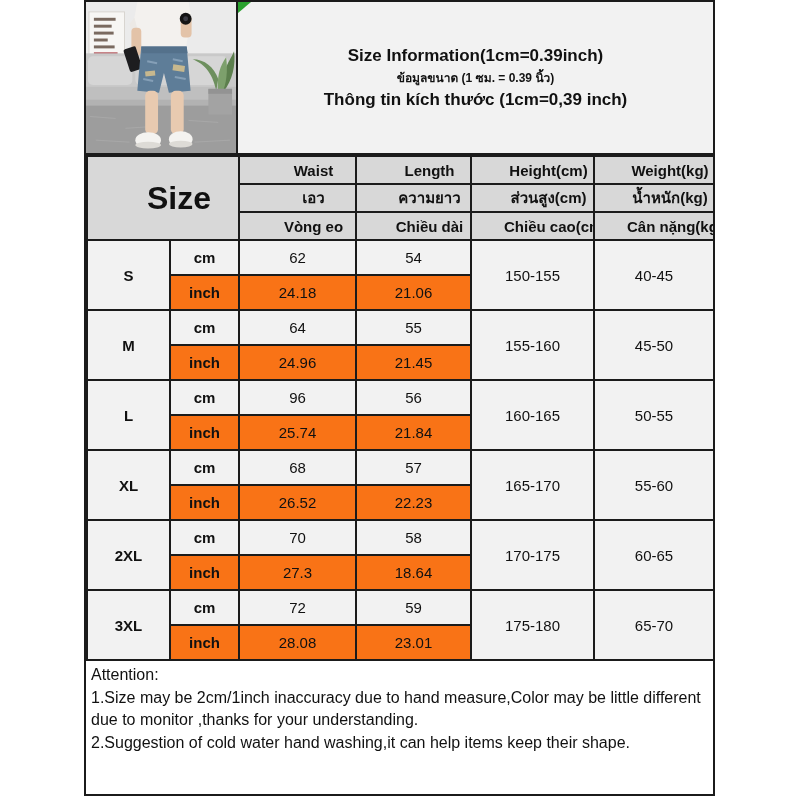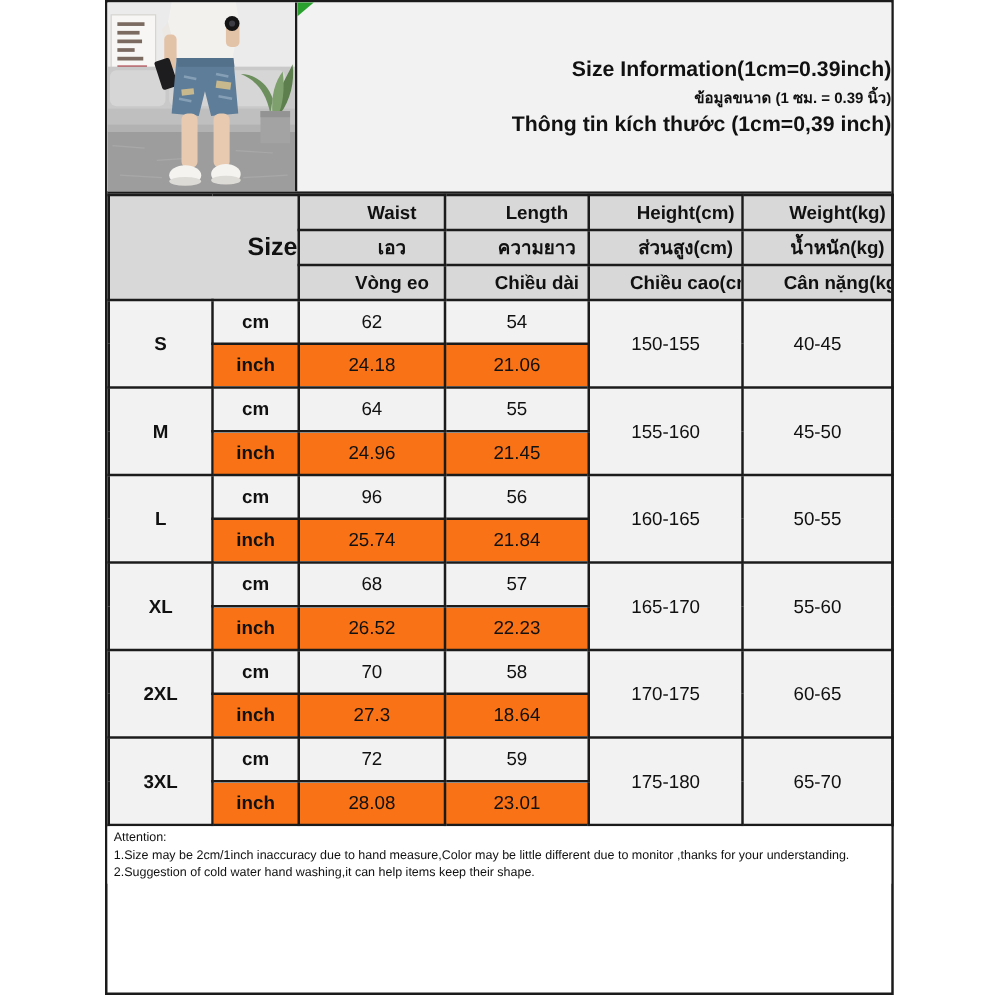--- a/index.html
+++ b/index.html
@@ -5,38 +5,38 @@
   * { margin:0; padding:0; box-sizing:border-box; }
   html,body { width:800px; height:800px; background:#ffffff; font-family:"Liberation Sans", sans-serif; color:#111; }
   .sheet {
     position:absolute; left:84px; top:0; width:631px; height:796px;
     background:#fff; border:2px solid #1b1b1b;
   }
   
   .top { display:flex; height:153px; border-bottom:2px solid #1b1b1b; }
   .photo { width:152px; height:100%; border-right:2px solid #1b1b1b; position:relative; overflow:hidden; background:#ebebeb; }
   .photo svg { display:block; width:100%; height:100%; }
-  .title-area { flex:1; position:relative; background:#f2f2f2; display:flex; flex-direction:column; justify-content:center; align-items:flex-end; text-align:center; }
+  .title-area { flex:1; position:relative; background:#f2f2f2; display:flex; flex-direction:column; justify-content:center; align-items:center; text-align:center; }
   .corner-tri { position:absolute; left:0; top:0; width:0; height:0; border-top:11px solid #2aa12e; border-right:13px solid transparent; }
   .t1 { font-size:17px; font-weight:bold; line-height:1.5; }
   .t2 { font-size:12px; font-weight:bold; line-height:1.5; }
   .t3 { font-size:17px; font-weight:bold; line-height:1.5; }
   
   table { border-collapse:collapse; table-layout:fixed; width:627px; }
   td { border:2px solid #1b1b1b; text-align:center; vertical-align:middle; font-size:15px; overflow:hidden; white-space:nowrap; }
   tr.hrow td { height:28px; background:#d8d8d8; font-weight:bold;padding-left:32px; }
-  td.size-big { background:#d8d8d8; font-size:20px; font-weight:bold;text-align:right; }
+  td.size-big { background:#d8d8d8; font-size:32px; font-weight:bold; }
   tr.drow td { height:35px;margin-top:40px; }
   td.size-cell { background:#d8d8d8; font-weight:bold; }
   td.unit-cell { font-weight:bold; }
   tr.cmrow td { background:#f2f2f2; }
   tr.inchrow td { background:#f97316; }
   td.range-cell { background:#f2f2f2; }
   
-  .attention { padding:3px 5px 0 5px; font-size:10px; line-height:1.42; background:#fff; }
+  .attention { padding:3px 5px 0 5px; font-size:16px; line-height:1.42; background:#fff; }
   .attention div { text-align:left; }
 </style>
 </head>
 <body>
 
 <div class="sheet">
 
   <div class="top">
     <div class="photo">
       <svg viewBox="0 0 152 153">

